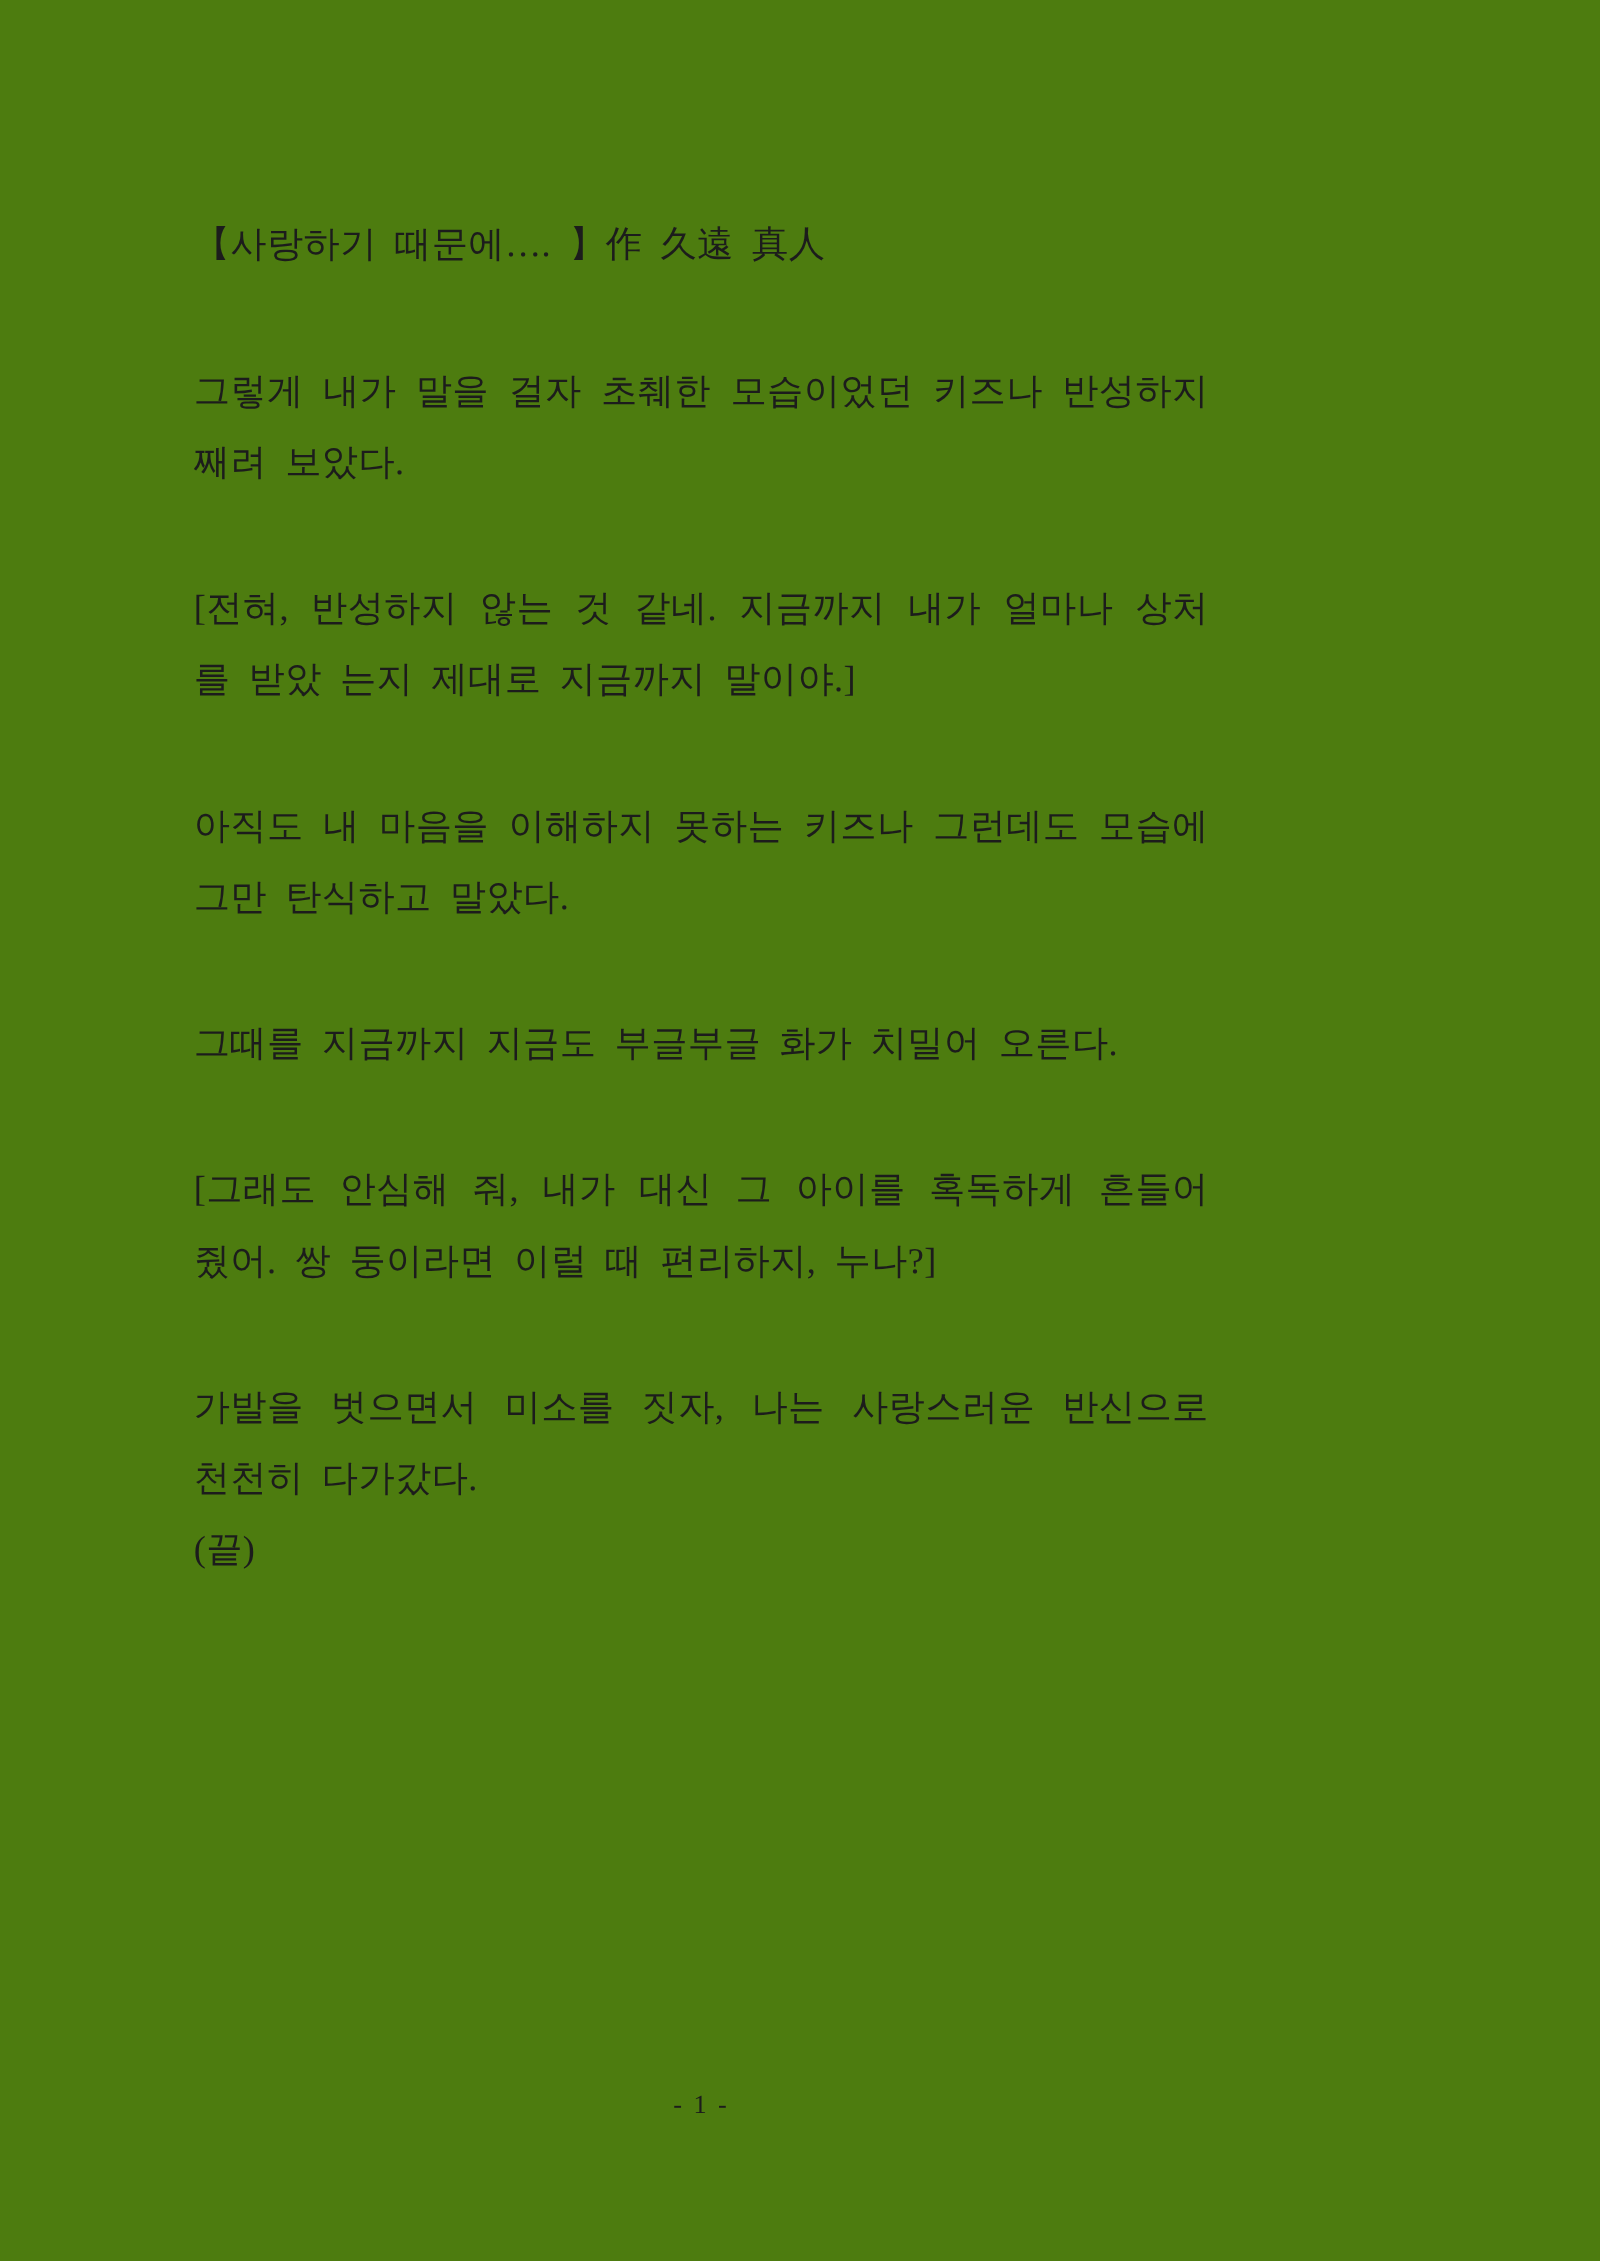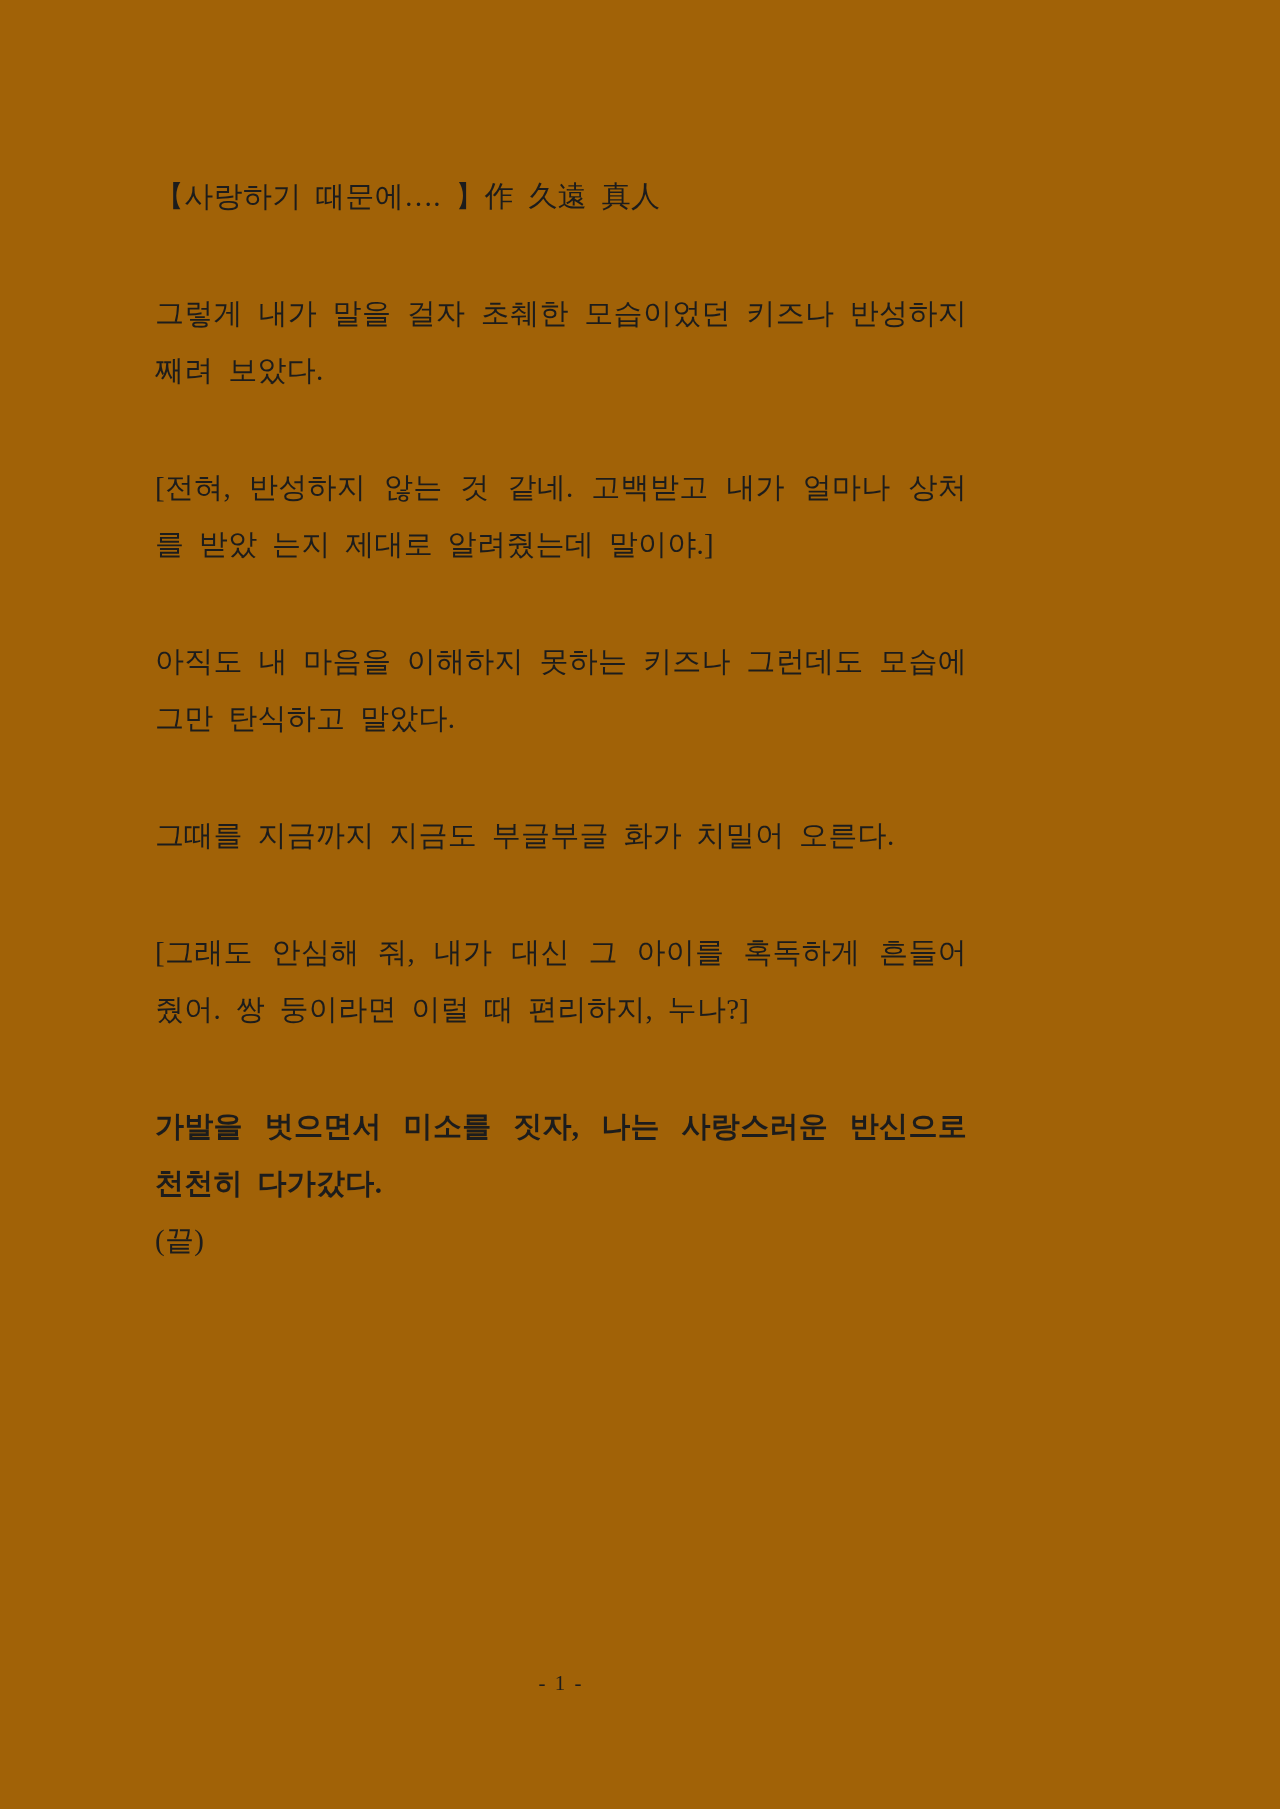--- a/index.html
+++ b/index.html
@@ -4,21 +4,21 @@
 <style>
   html, body {
     margin: 0;
     padding: 0;
     background: #ffffff;
   }
   .page {
     position: relative;
     width: 1280px;
     height: 1809px;
-    background: #a16207;
+    background: #4d7c0f;
     overflow: hidden;
     font-family: "Liberation Serif", serif;
     color: #1c1c1c;
   }
   .content {
     position: absolute;
     left: 155px;
     top: 168px;
     width: 812px;
   }
@@ -33,21 +33,20 @@
   }
   .title {
     text-align: left;
   }
   .para {
     text-align: justify;
   }
   .para-tight {
     text-align: justify;
     margin-bottom: 0;
-    font-weight: bold;
   }
   .ending {
     margin: 0;
     text-align: left;
   }
   .footer {
     position: absolute;
     left: 155px;
     top: 1668px;
     width: 812px;
@@ -61,21 +60,21 @@
 </head>
 <body>
 
 <div class="page">
   <div class="content">
     <p class="line title">【사랑하기 때문에…. 】作 久遠 真人</p>
 
 
     <p class="line para">그렇게 내가 말을 걸자 초췌한 모습이었던 키즈나 반성하지 째려 보았다.</p>
 
-    <p class="line para">[전혀, 반성하지 않는 것 같네. 고백받고 내가 얼마나 상처를 받았 는지 제대로 알려줬는데 말이야.]</p>
+    <p class="line para">[전혀, 반성하지 않는 것 같네. 지금까지 내가 얼마나 상처를 받았 는지 제대로 지금까지 말이야.]</p>
 
     <p class="line para">아직도 내 마음을 이해하지 못하는 키즈나 그런데도 모습에 그만 탄식하고 말았다.</p>
 
 
     <p class="line para">그때를 지금까지 지금도 부글부글 화가 치밀어 오른다.</p>
 
     <p class="line para">[그래도 안심해 줘, 내가 대신 그 아이를 혹독하게 흔들어 줬어. 쌍 둥이라면 이럴 때 편리하지, 누나?]</p>
 
     <p class="line para-tight">가발을 벗으면서 미소를 짓자, 나는 사랑스러운 반신으로 천천히 다가갔다.</p>
 

